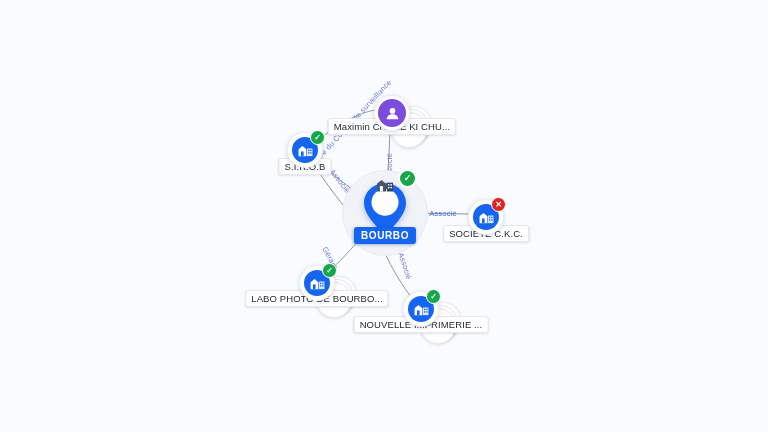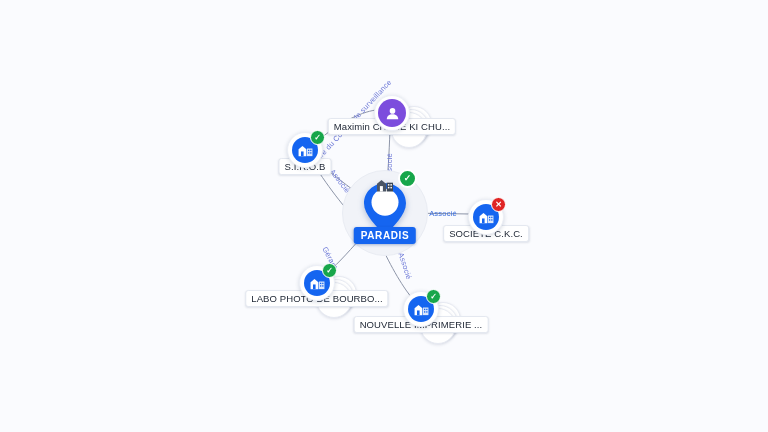--- a/index.html
+++ b/index.html
@@ -277,14 +277,14 @@
       <path d="M0.5 14 L0.5 6.2 L5 2.4 L9.5 6.2 L9.5 14 Z" fill="#4b5565"></path>
       <rect x="10.2" y="5.2" width="6.3" height="8.8" fill="#3c4655"></rect>
       <rect x="11.4" y="6.6" width="1.5" height="1.5" fill="#ffffff"></rect>
       <rect x="13.9" y="6.6" width="1.5" height="1.5" fill="#ffffff"></rect>
       <rect x="11.4" y="9.4" width="1.5" height="1.5" fill="#ffffff"></rect>
       <rect x="13.9" y="9.4" width="1.5" height="1.5" fill="#ffffff"></rect>
       <rect x="3.4" y="8.6" width="3" height="5.4" fill="#ffffff"></rect>
     </svg>
   </div>
   <div class="pin-badge">✓</div>
-  <div id="center-label">PARADIS</div>
+  <div id="center-label">BOURBO</div>
 </div>
 
 </body></html>

